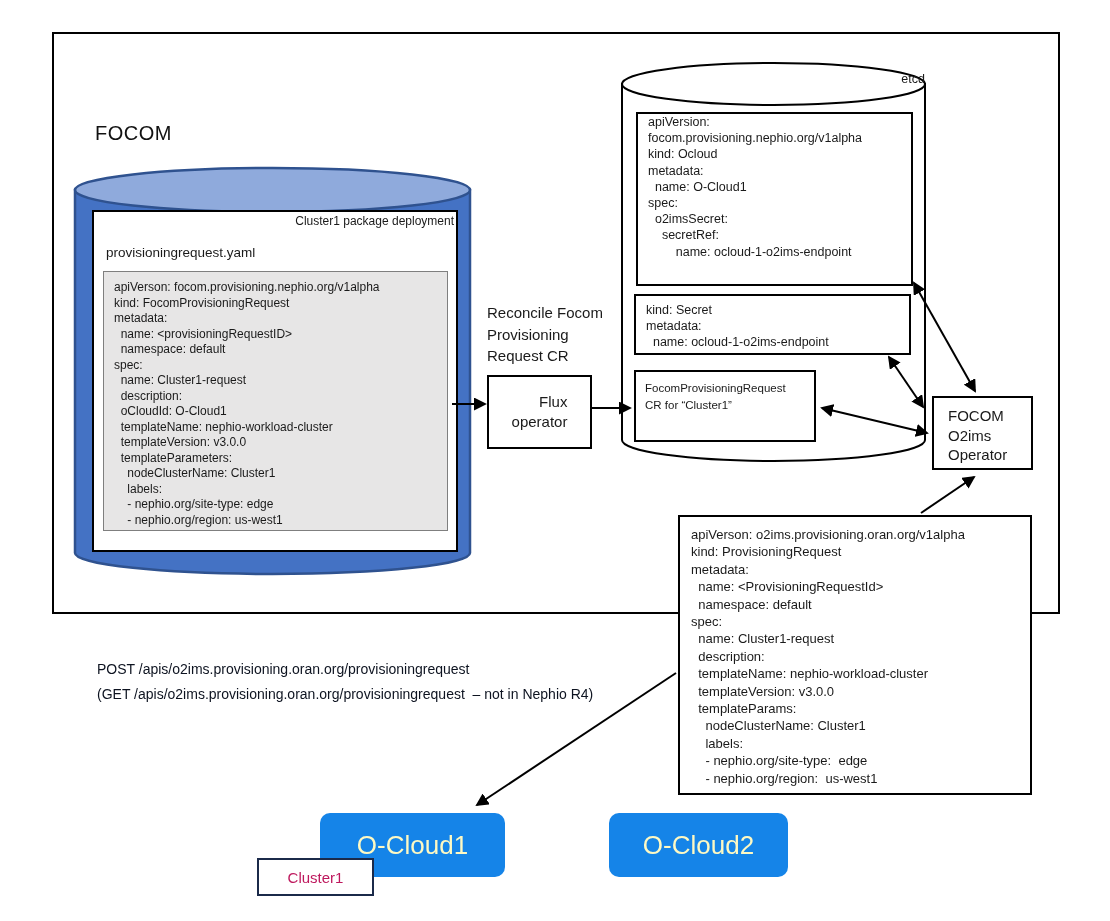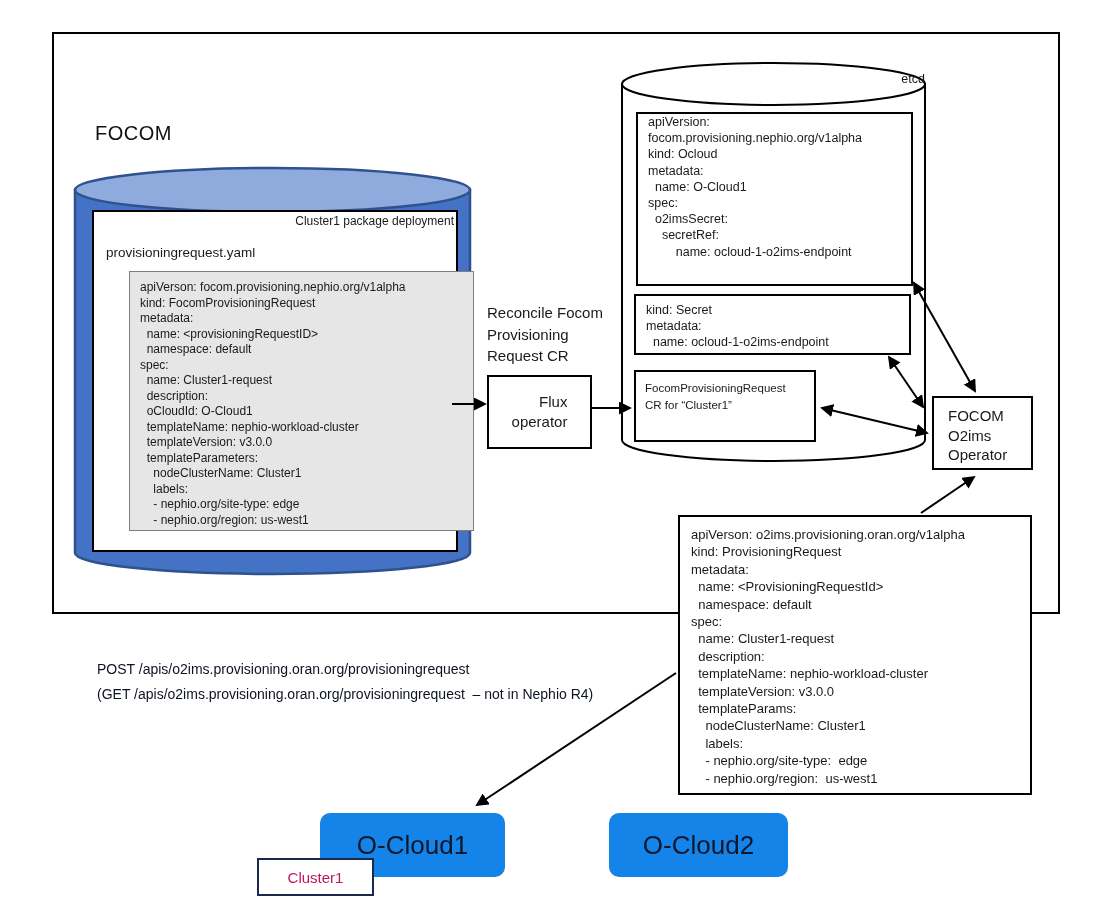--- a/index.html
+++ b/index.html
@@ -14,21 +14,21 @@
   #focom-box{left:52px;top:32px;width:1004px;height:578px;border:2.5px solid #000;}
   #focom-label{left:95px;top:122px;font-size:20px;letter-spacing:0.5px;color:#111;}
   
   #shapes{left:0;top:0;width:1110px;height:921px;}
   
   #repo-title{left:75px;top:170px;width:395px;font-size:14px;color:#0d1320;}
   #package-box{left:92px;top:210px;width:362px;height:338px;background:#fff;border:2px solid #000;}
   #package-title{left:92px;top:214px;width:362px;font-size:12px;}
   #file-label{left:106px;top:245px;font-size:13.5px;}
   #yaml-left{left:103px;top:271px;width:345px;height:260px;background:#e7e6e6;border:1.5px solid #7f7f7f;
-    box-sizing:border-box;padding:8px 10px;font-size:12px;line-height:15.5px;margin-left:26px;}
+    box-sizing:border-box;padding:8px 10px;font-size:12px;line-height:15.5px;}
   
   #reconcile-note{left:487px;top:302px;width:130px;font-size:15px;line-height:21.5px;}
   #flux-box{left:487px;top:375px;width:101px;height:70px;border:2.5px solid #000;background:#fff;
     display:flex;align-items:center;justify-content:center;font-size:15px;line-height:20px;}
   
   #etcd-title{left:622px;top:72px;width:303px;font-size:12.5px;}
   #etcd-ocloud-box{left:636px;top:112px;width:277px;height:174px;background:#fff;border:2px solid #000;
     box-sizing:border-box;padding:0 10px;font-size:12.5px;line-height:16.2px;}
   #etcd-secret-box{left:634px;top:294px;width:277px;height:61px;background:#fff;border:2px solid #000;
     box-sizing:border-box;padding:6px 10px;font-size:12.5px;line-height:16px;}
@@ -36,21 +36,21 @@
     box-sizing:border-box;padding:8px 9px;font-size:11.5px;line-height:17px;}
   
   #operator-box{left:932px;top:396px;width:101px;height:74px;background:#fff;border:2.5px solid #000;
     box-sizing:border-box;padding:8px 0 0 14px;font-size:15px;line-height:19.5px;}
   
   #yaml-right{left:678px;top:515px;width:354px;height:280px;background:#fff;border:2px solid #000;
     box-sizing:border-box;padding:9px 11px;font-size:13px;line-height:17.4px;}
   
   #api-note{left:97px;top:657px;font-size:14px;line-height:25px;color:#0d1320;}
   
-  .cloud-btn{height:64px;border-radius:10px;background:#1584e8;color:#0f172a;
+  .cloud-btn{height:64px;border-radius:10px;background:#1584e8;color:#fef9c3;
     display:flex;align-items:center;justify-content:center;font-size:26px;}
   #ocloud1{left:320px;top:813px;width:185px;}
   #ocloud2{left:609px;top:813px;width:179px;}
   #cluster1-box{left:257px;top:858px;width:113px;height:34px;border-radius:0;background:#fff;
     border:2.5px solid #1b2a4a;display:flex;align-items:center;justify-content:center;font-size:15px;color:#be185d;}
   
   #arrows{left:0;top:0;width:1110px;height:921px;pointer-events:none;}
   #arrows line{stroke:#000;stroke-width:2;}
 </style>
 </head>

